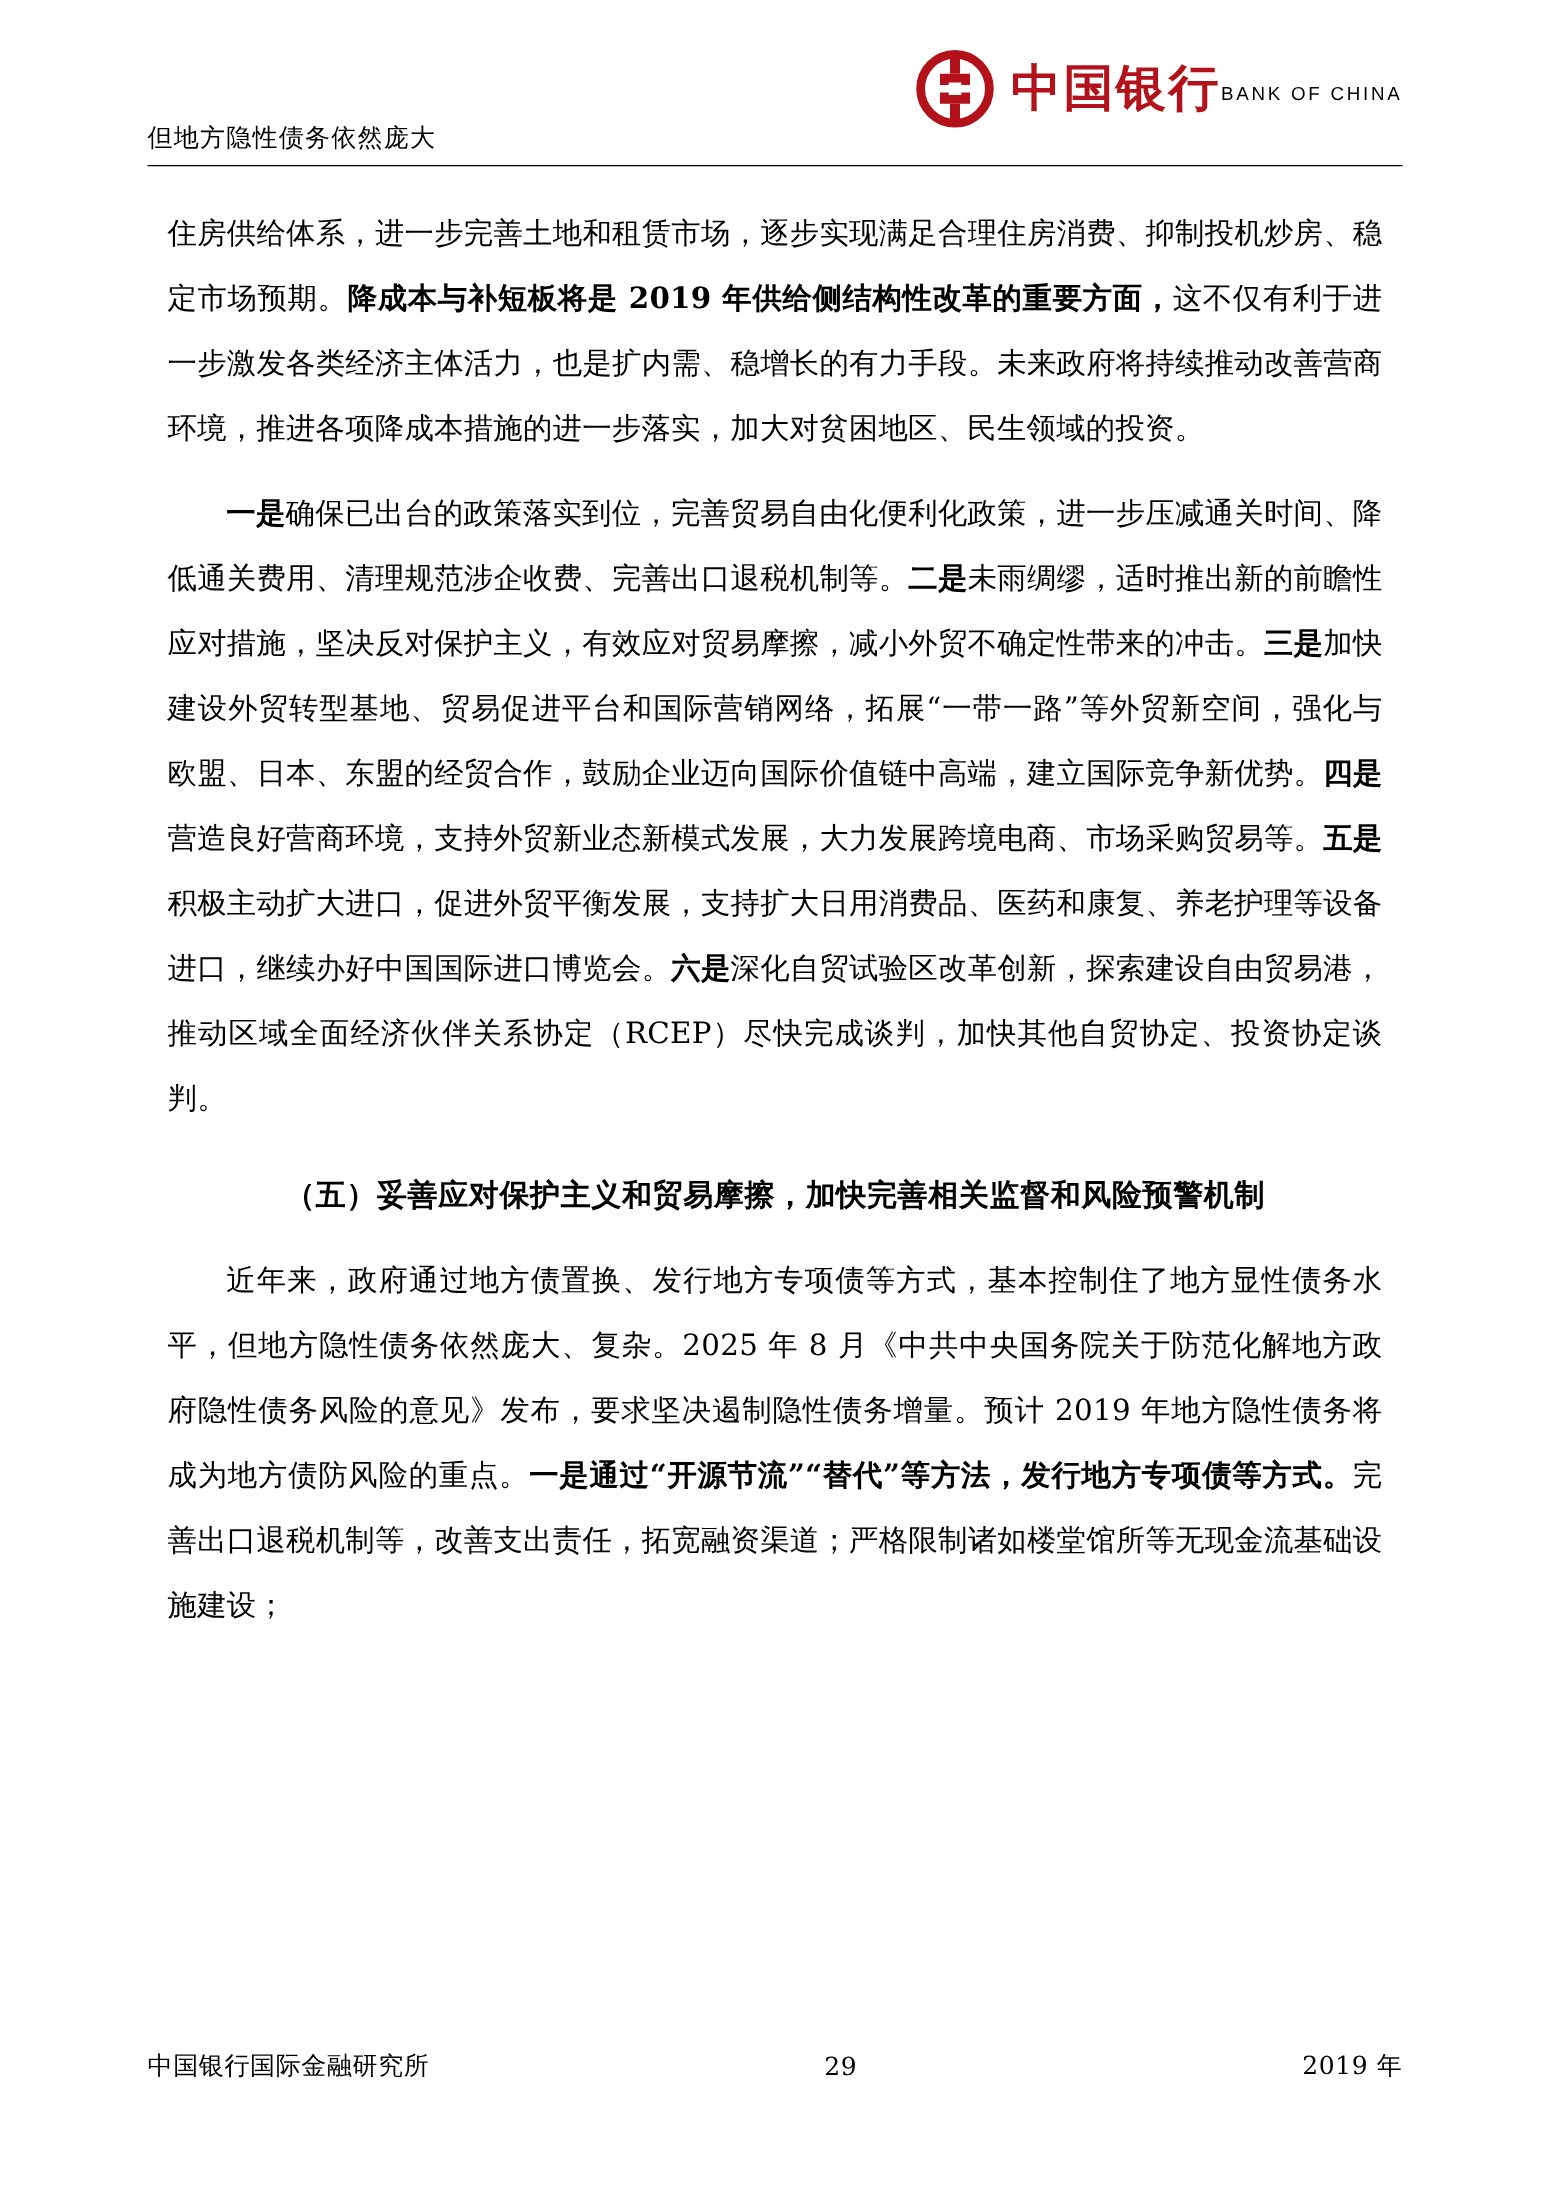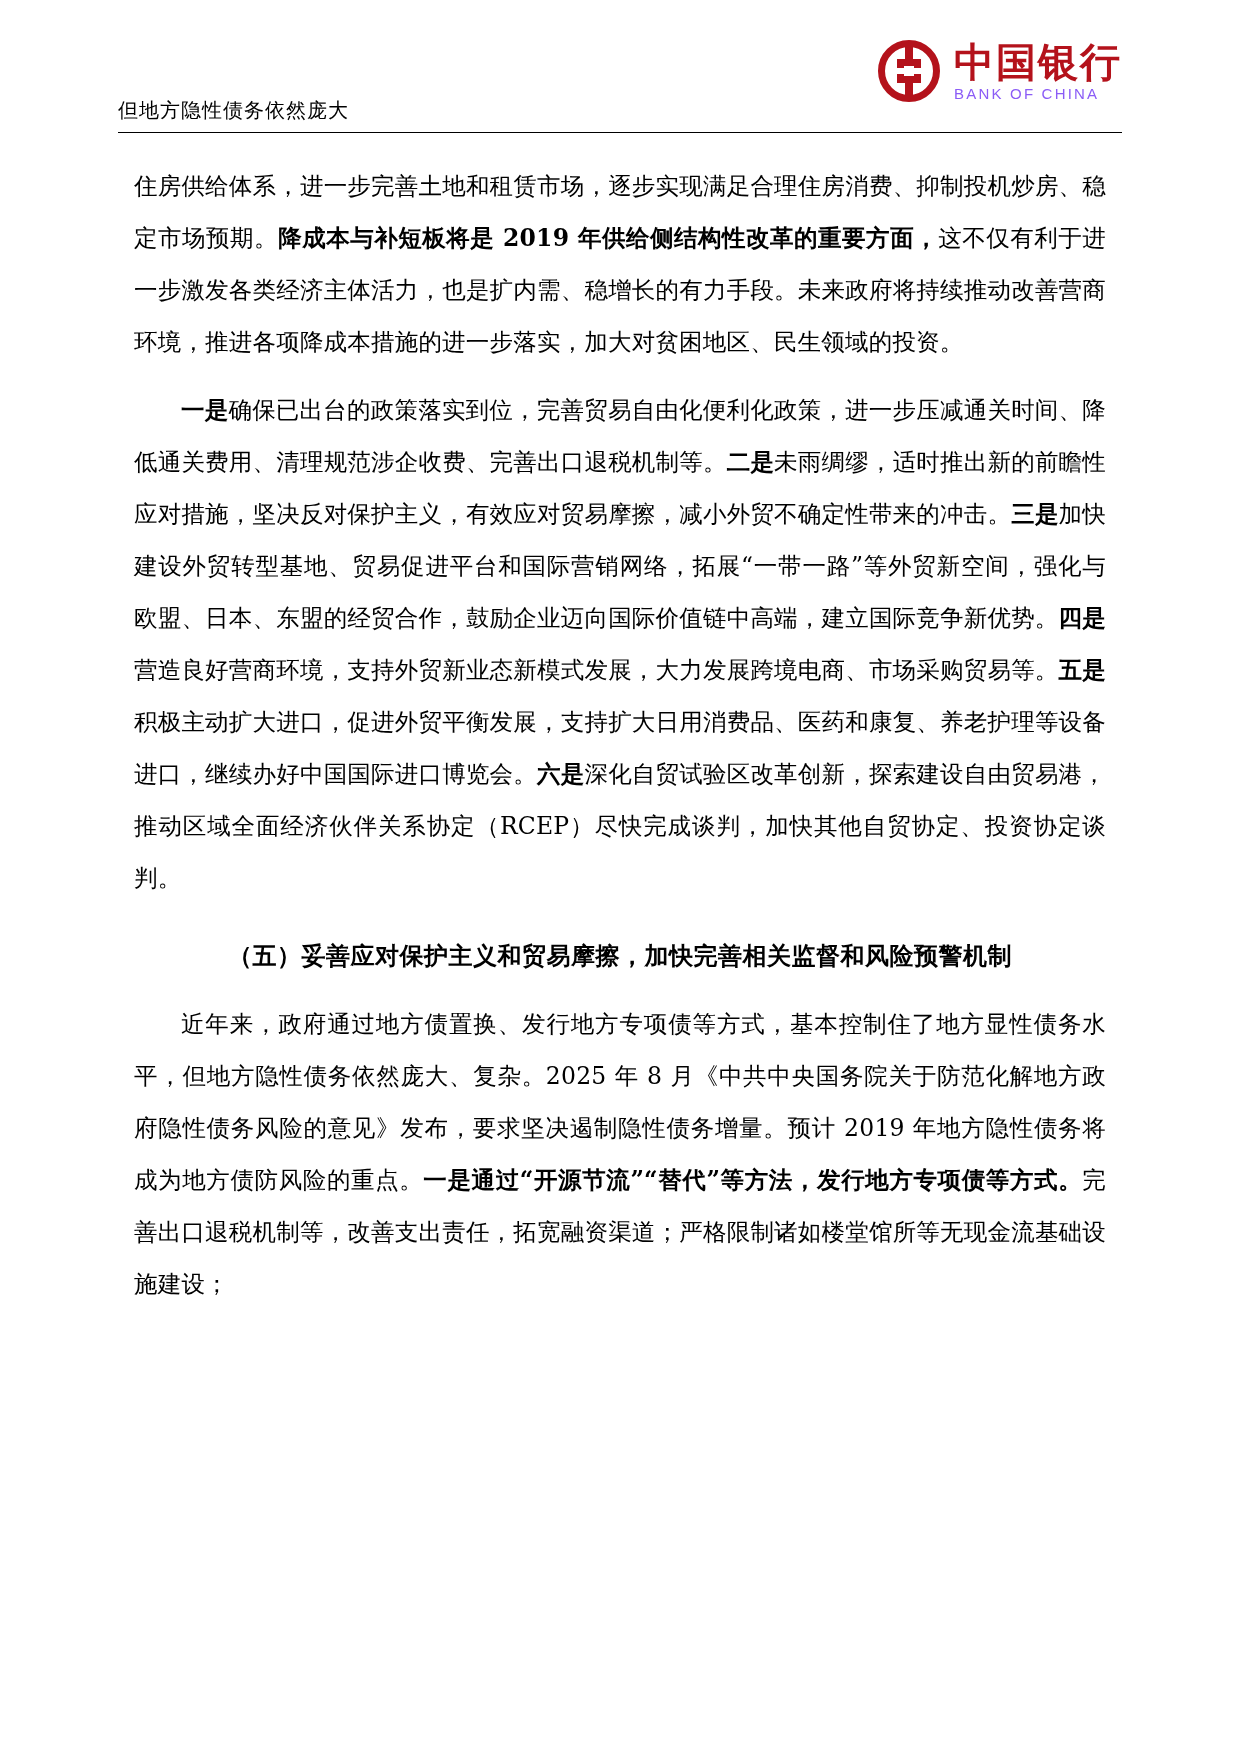--- a/index.html
+++ b/index.html
@@ -74,38 +74,38 @@
   .boc-mark .hbar {
     position: absolute;
     left: 19px;
     top: 28px;
     width: 24px;
     height: 6px;
     background: #ffffff;
   }
   .logo-text {
     display: flex;
-    flex-direction: column;
+    flex-direction: row;
     justify-content: center;
     line-height: 1;
   }
   .logo-cn {
     font-family: "DejaVu Serif", "Liberation Serif", serif;
     font-size: 40px;
     letter-spacing: 2px;
     color: #b4121b;
     font-weight: bold;
     white-space: nowrap;
   }
   .logo-en {
     font-family: "Liberation Sans", sans-serif;
     font-size: 15px;
     letter-spacing: 2.2px;
-    color: #8b5cf6;
-    margin-top: 4px;
+    color: #000000;
+    margin-top: 17px;
     white-space: nowrap;
   }
   .header-title {
     position: absolute;
     left: 0;
     bottom: 8px;
     font-size: 20px;
     letter-spacing: 1px;
     color: #000;
   }
@@ -190,14 +190,19 @@
 
 
     <p class="para indent"><span class="b">一是</span><span>确保已出台的政策落实到位，完善贸易自由化便利化政策，进一步压减通关时间、降低通关费用、清理规范涉企收费、完善出口退税机制等。</span><span class="b">二是</span><span>未雨绸缪，适时推出新的前瞻性应对措施，坚决反对保护主义，有效应对贸易摩擦，减小外贸不确定性带来的冲击。</span><span class="b">三是</span><span>加快建设外贸转型基地、贸易促进平台和国际营销网络，拓展“一带一路”等外贸新空间，强化与欧盟、日本、东盟的经贸合作，鼓励企业迈向国际价值链中高端，建立国际竞争新优势。</span><span class="b">四是</span><span>营造良好营商环境，支持外贸新业态新模式发展，大力发展跨境电商、市场采购贸易等。</span><span class="b">五是</span><span>积极主动扩大进口，促进外贸平衡发展，支持扩大日用消费品、医药和康复、养老护理等设备进口，继续办好中国国际进口博览会。</span><span class="b">六是</span><span>深化自贸试验区改革创新，探索建设自由贸易港，推动区域全面经济伙伴关系协定（RCEP）尽快完成谈判，加快其他自贸协定、投资协定谈判。</span></p>
 
     <h3 class="section">（五）妥善应对保护主义和贸易摩擦，加快完善相关监督和风险预警机制</h3>
 
     <p class="para indent"><span>近年来，政府通过地方债置换、发行地方专项债等方式，基本控制住了地方显性债务水平，但地方隐性债务依然庞大、复杂。2025 年 8 月《中共中央国务院关于防范化解地方政府隐性债务风险的意见》发布，要求坚决遏制隐性债务增量。预计 2019 年地方隐性债务将成为地方债防风险的重点。</span><span class="b">一是通过“开源节流”“替代”等方法，发行地方专项债等方式。</span><span>完善出口退税机制等，改善支出责任，拓宽融资渠道；严格限制诸如楼堂馆所等无现金流基础设施建设；</span></p>
 
   </div>
 
+  <div class="footer">
+    <div class="footer-left">中国银行国际金融研究所</div>
+    <div class="footer-center">29</div>
+    <div class="footer-right">2019 年</div>
+  </div>
 
 </div>
 
 </body></html>

